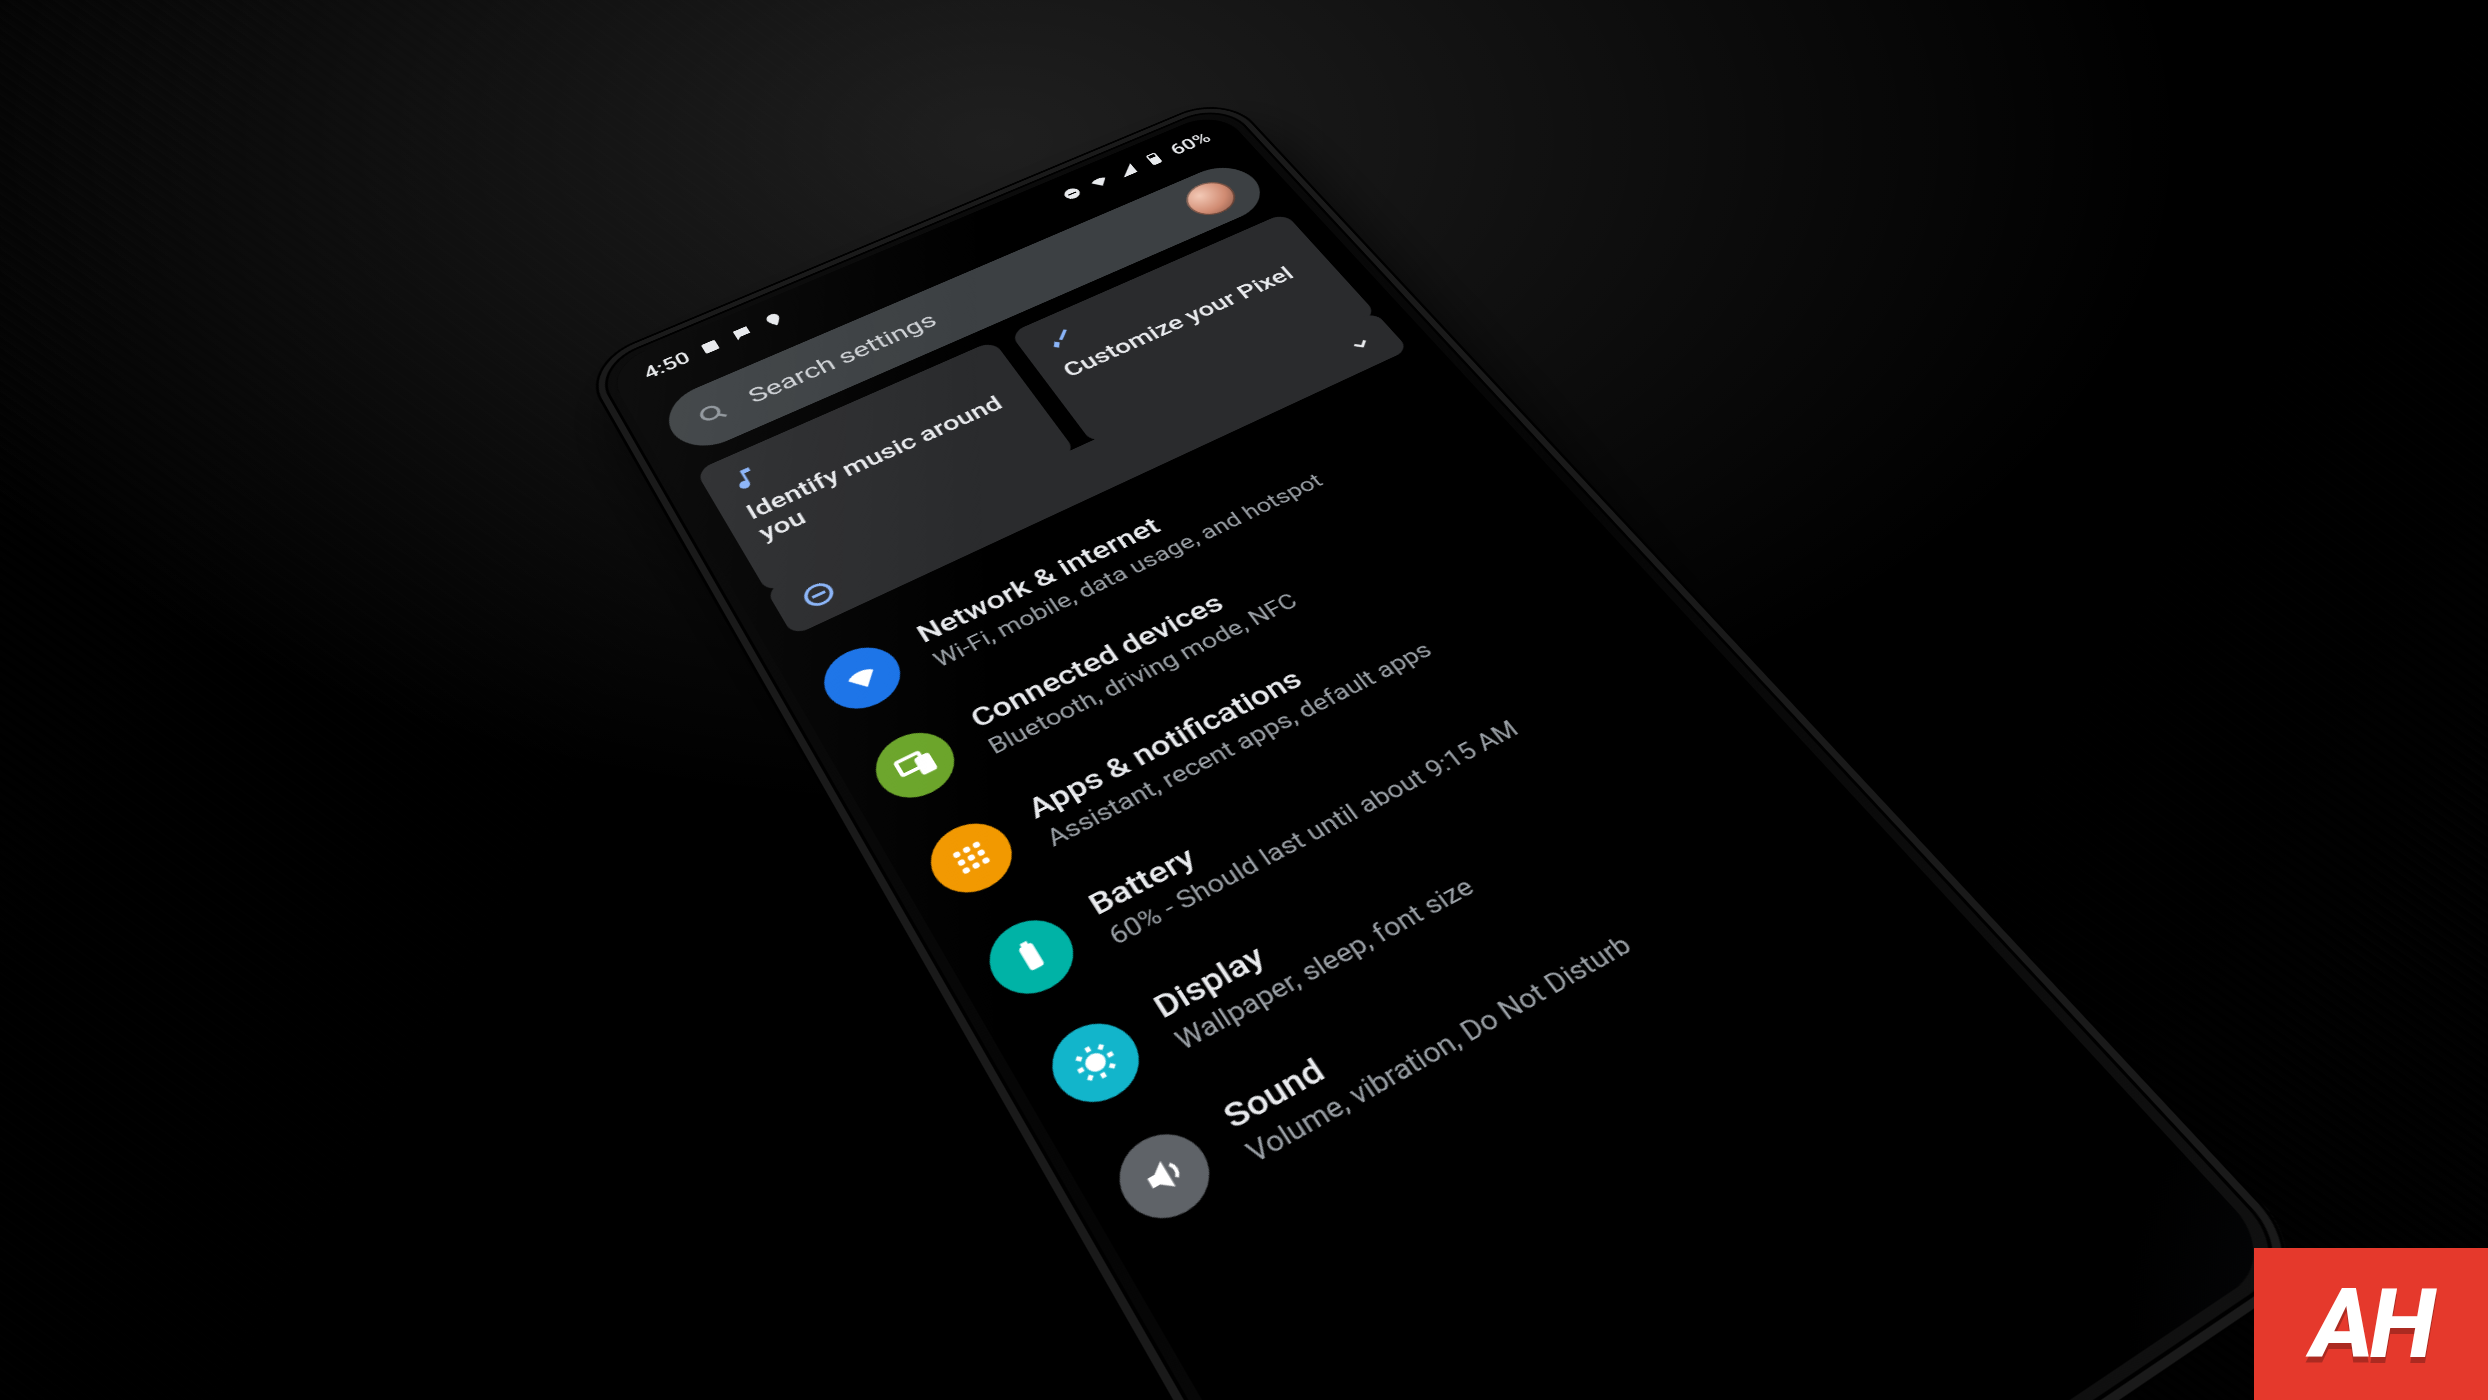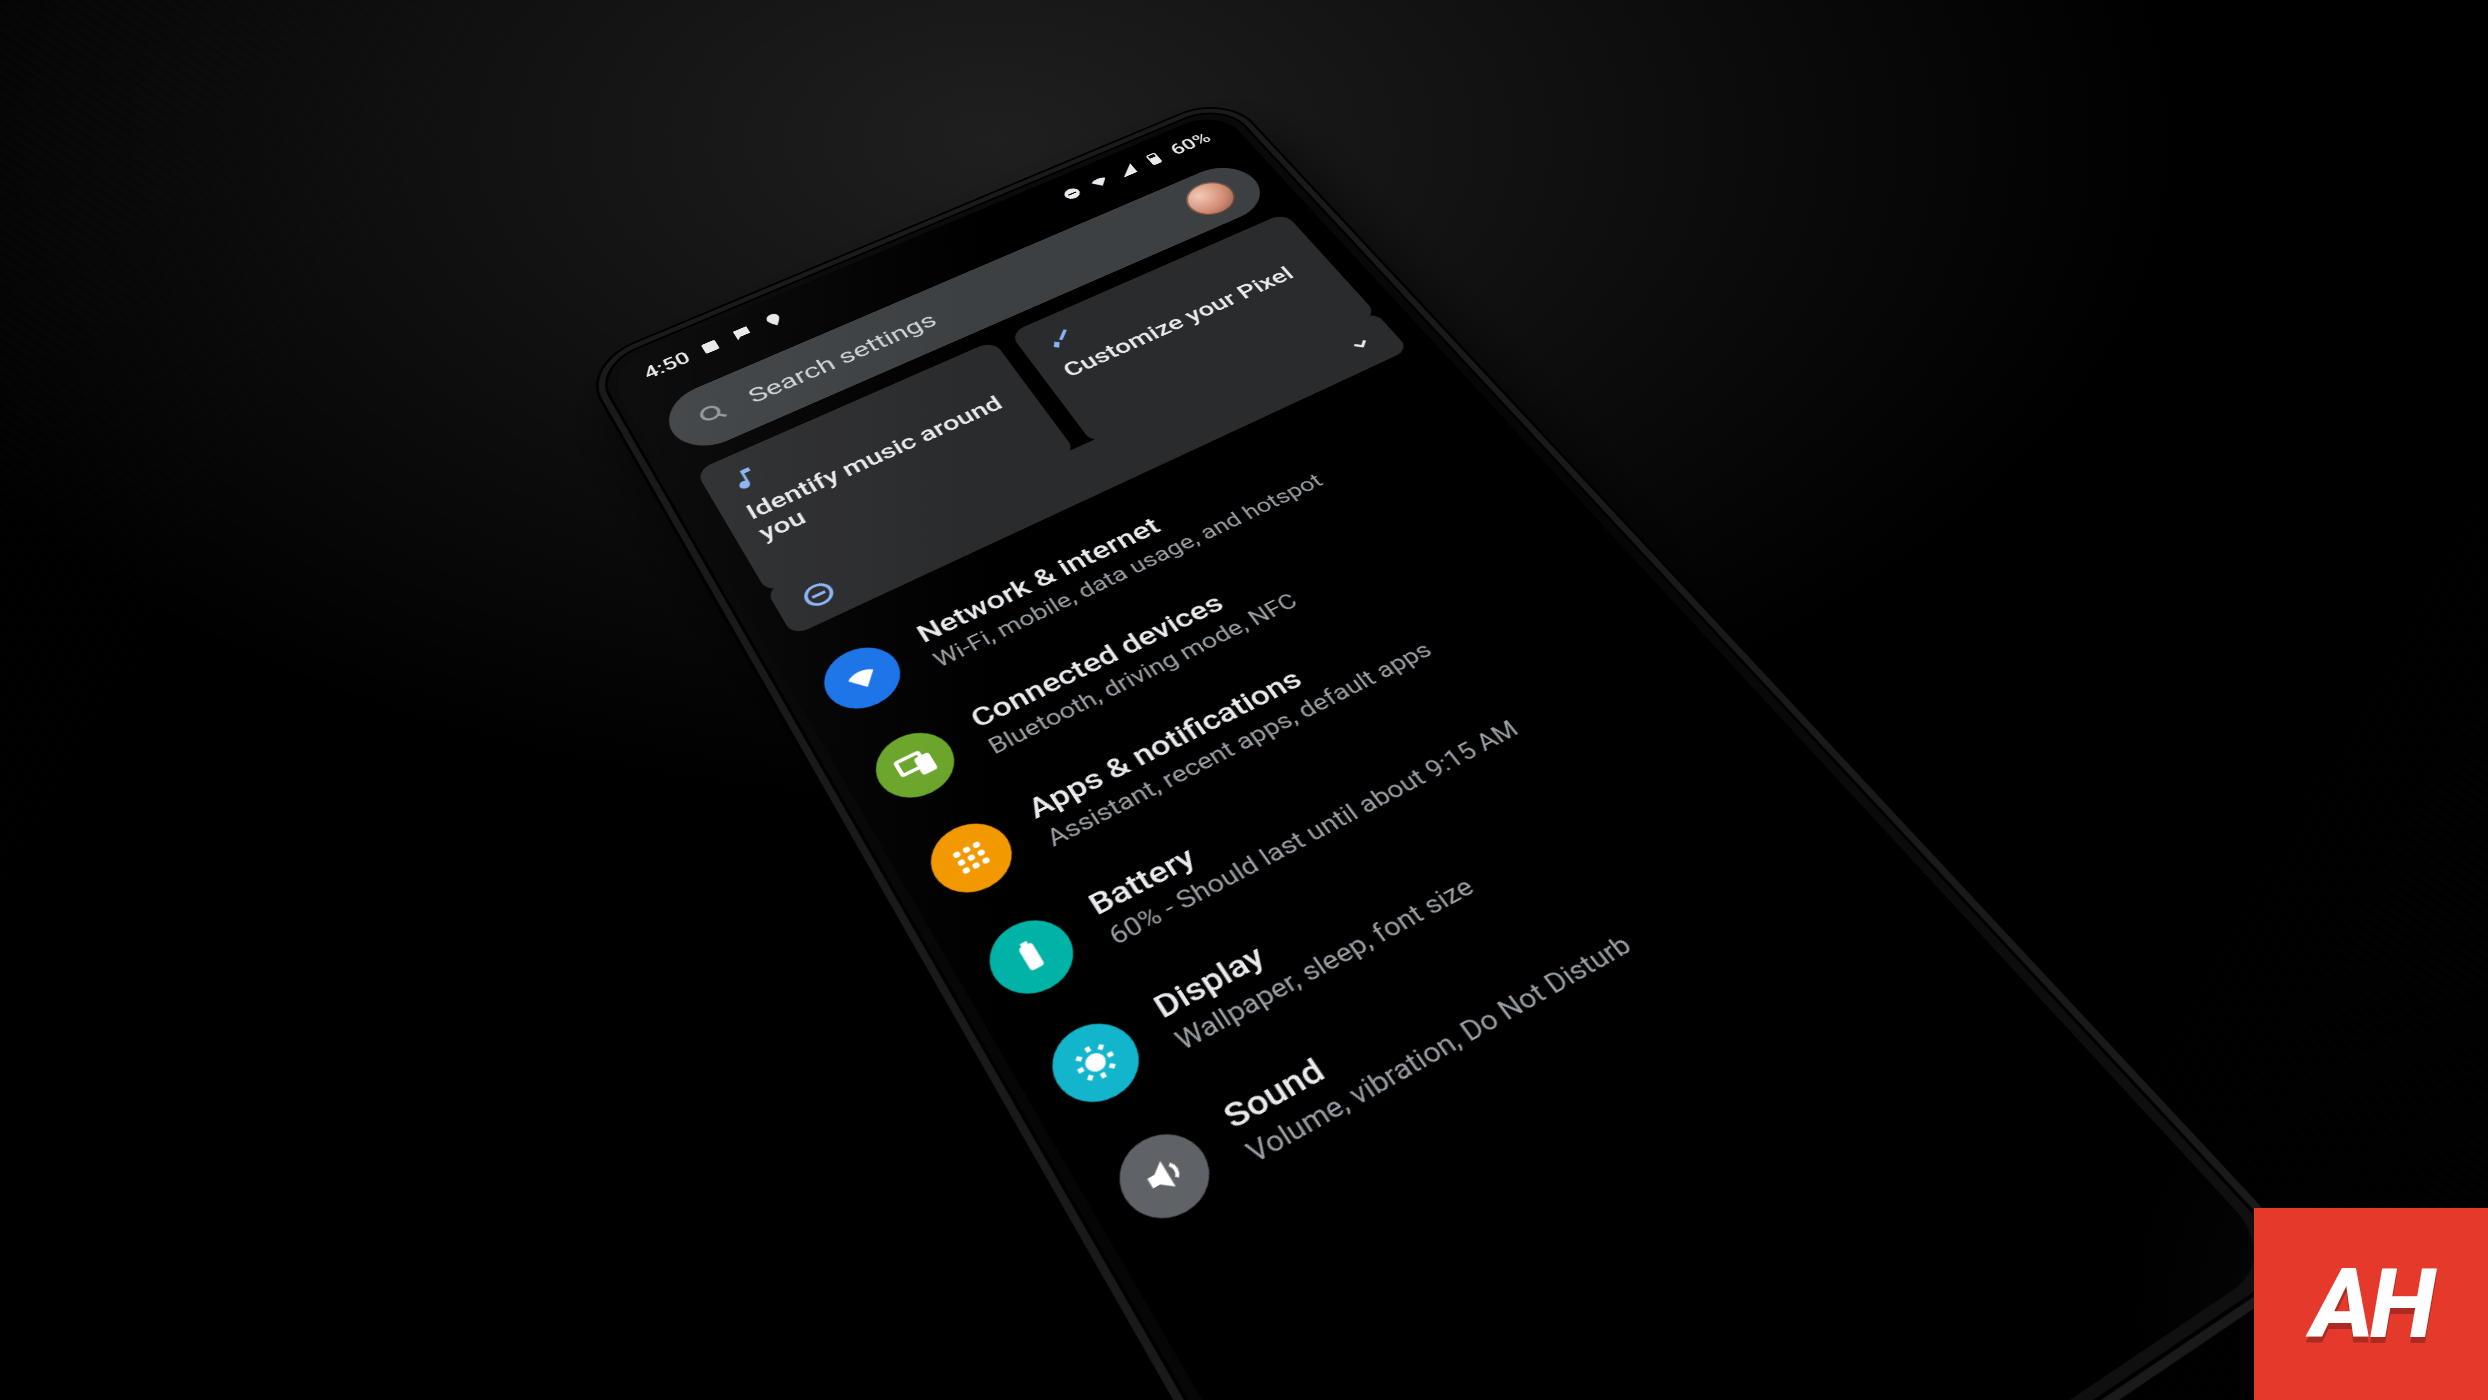--- a/index.html
+++ b/index.html
@@ -78,21 +78,21 @@
   .ball svg{width:40px;height:40px;}
   .txts{display:flex;flex-direction:column;gap:4px;}
   .ttl{font-size:32px;font-weight:500;color:#e8eaed;}
   .sub{font-size:26px;color:#9aa0a6;}
 
   .c-blue{background:#1a73e8;} .c-olive{background:#6ba52a;}
   .c-orange{background:#f29900;} .c-teal{background:#00b3a6;}
   .c-tealL{background:#12b5cb;} .c-grey{background:#5f6368;}
 
   
-  .ah{position:absolute;right:0;bottom:0;width:234px;height:192px;
+  .ah{position:absolute;right:0;bottom:0;width:234px;height:152px;
     background:#e5392c;display:flex;align-items:center;justify-content:center;}
   .ah span{color:#fff;font-size:96px;font-weight:800;font-style:italic;
     letter-spacing:-4px;text-shadow:0 6px 0 rgba(0,0,0,.25);}
 </style>
 </head>
 <body>
 
 <div class="bg"></div>
 <div class="vignette"></div>
 

